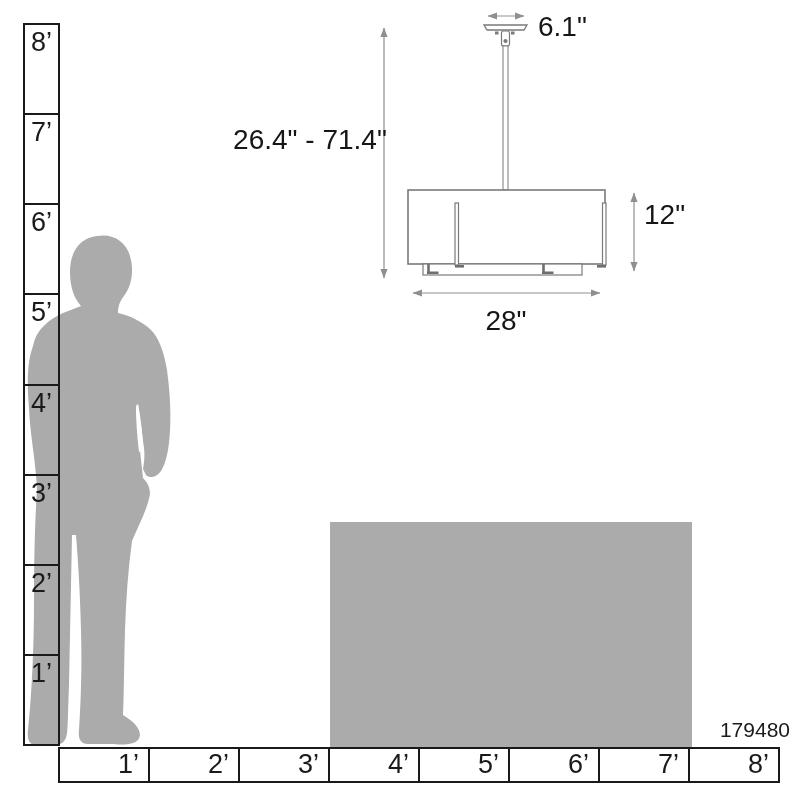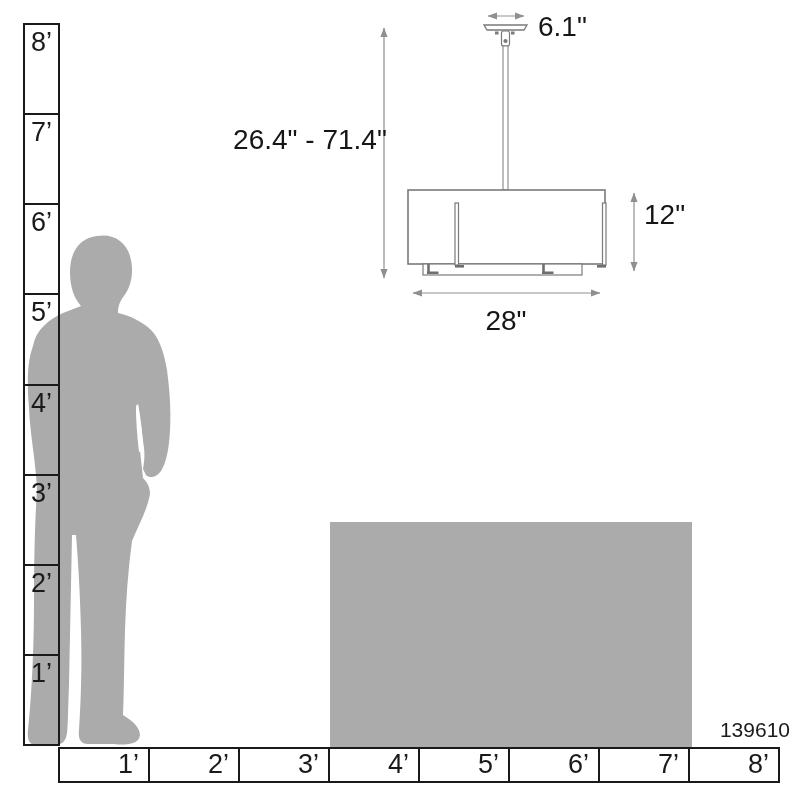--- a/index.html
+++ b/index.html
@@ -150,15 +150,15 @@
 
     <rect class="fixline" stroke-width="1.2" x="455" y="203" width="3.5" height="62"></rect>
     <path d="M455,265 h9 v2.6 h-9 Z" fill="#6f6f6f"></path>
     <rect class="fixline" stroke-width="1.2" x="602.5" y="203" width="3.5" height="62"></rect>
     <path d="M597,265 h9 v2.6 h-9 Z" fill="#6f6f6f"></path>
 
     <path d="M428.5,264 v9.5 M427,272.8 h11.5" stroke="#6f6f6f" stroke-width="2.6" fill="none"></path>
     <path d="M543.5,264 v9.5 M542,272.8 h11.5" stroke="#6f6f6f" stroke-width="2.6" fill="none"></path>
   </svg>
 
-  <div class="product-number">139610</div>
+  <div class="product-number">179480</div>
 
 </div>
 
 </body></html>

